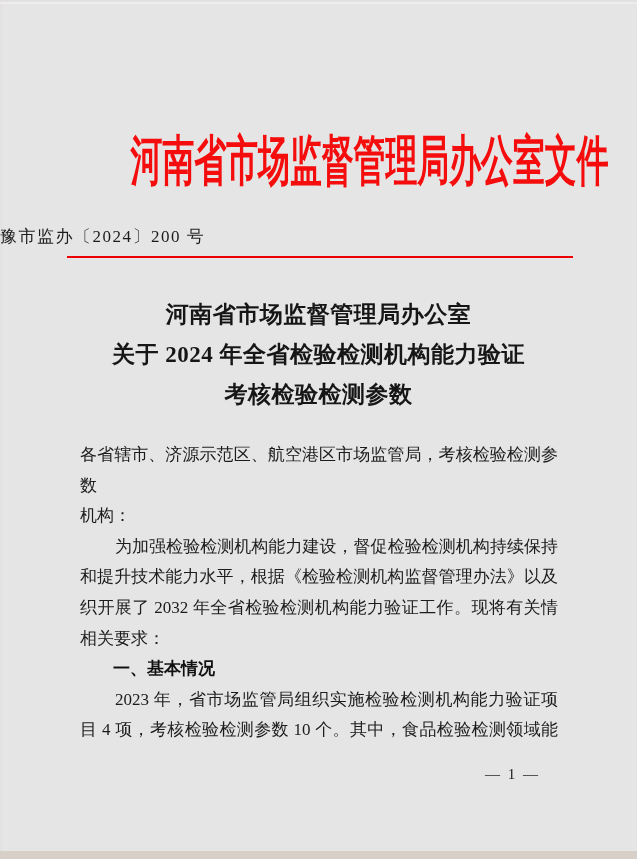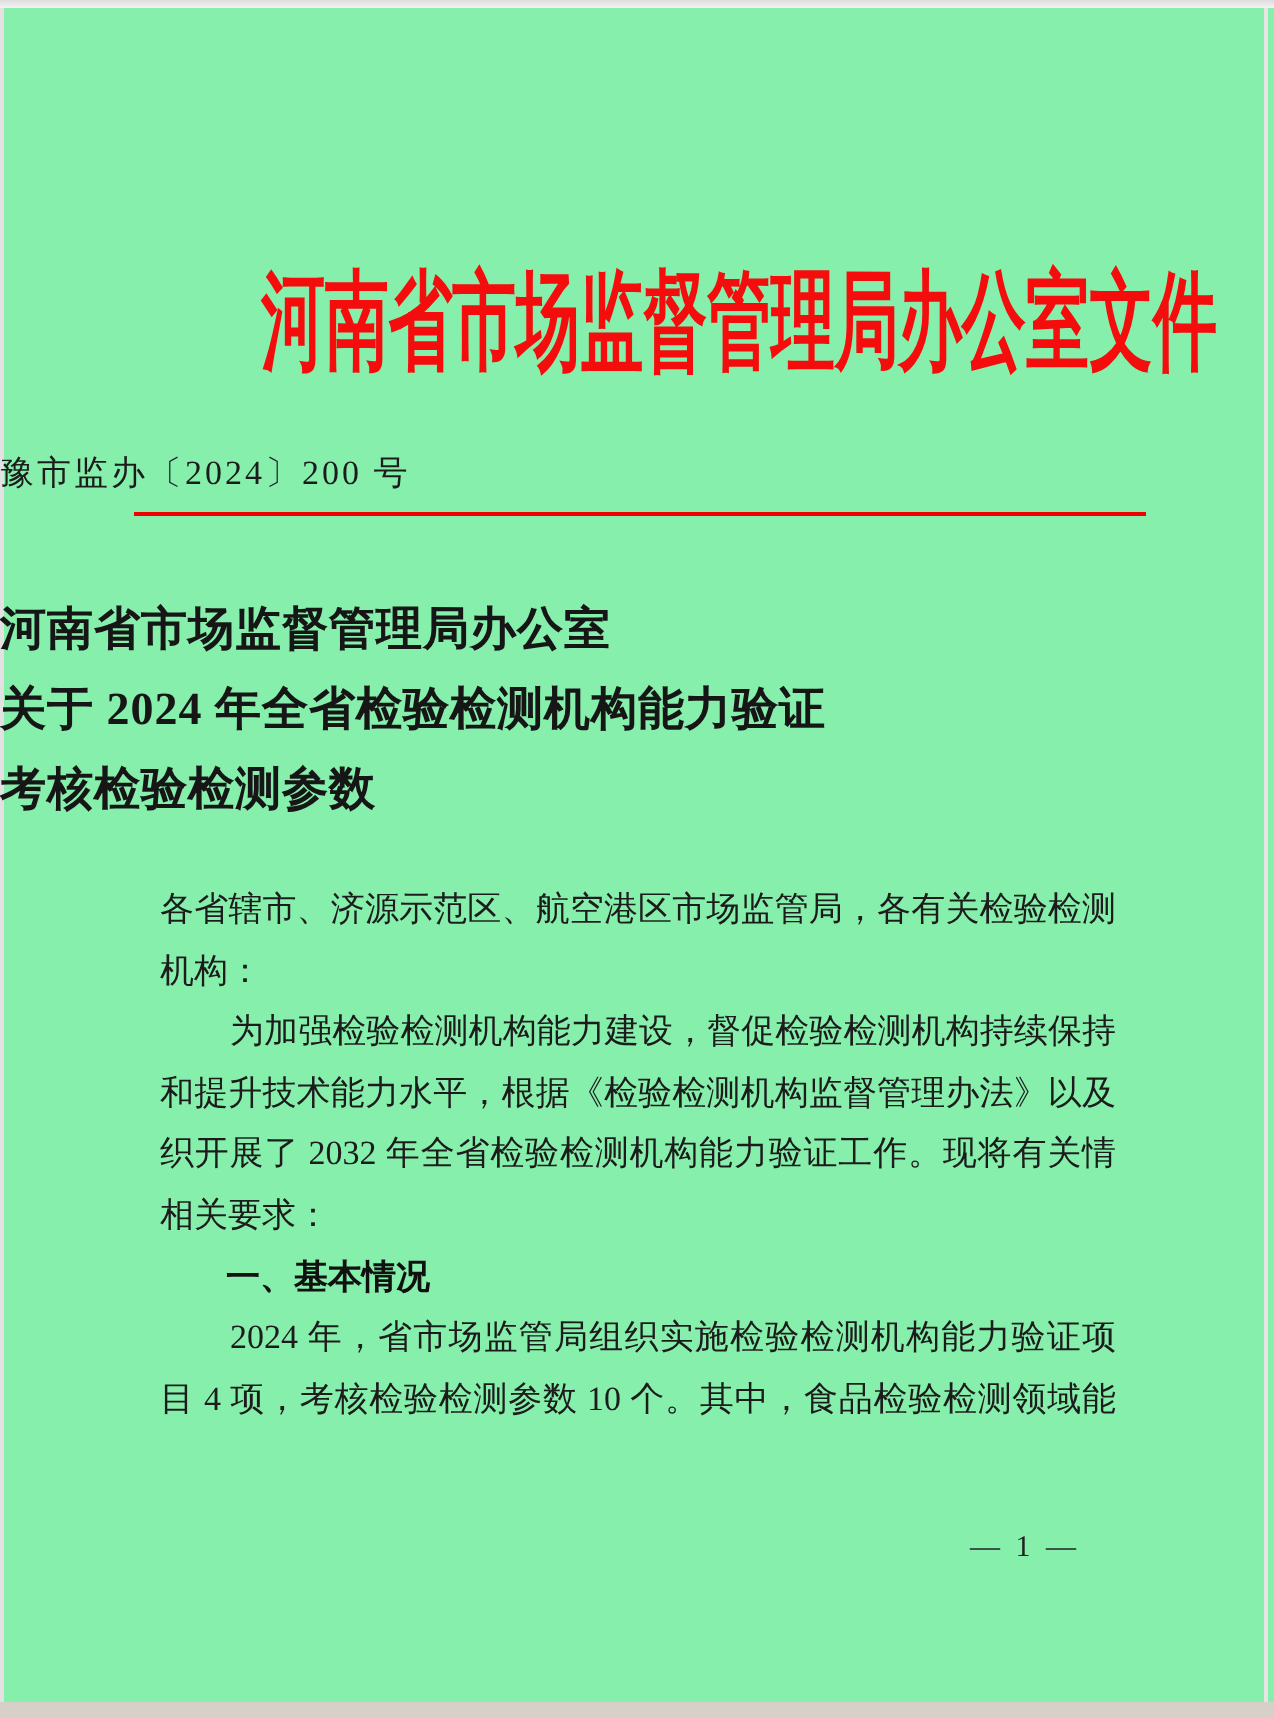--- a/index.html
+++ b/index.html
@@ -3,21 +3,21 @@
 <meta charset="utf-8">
 <style>
   * { margin: 0; padding: 0; box-sizing: border-box; }
   html, body { background: #ffffff; }
   body { font-family: "Liberation Serif", "DejaVu Serif", serif; }
 
   .scan-frame {
     position: relative;
     width: 637px;
     height: 859px;
-    background: #86efac;
+    background: #e5e5e5;
     overflow: hidden;
   }
 
   
   .edge-top    { position: absolute; top: 0; left: 0; right: 0; height: 4px;
                  background: linear-gradient(#dedcdc, #f3f2f2); }
   .edge-left   { position: absolute; top: 4px; bottom: 8px; left: 0; width: 2px;
                  background: #e3e1e1; }
   .edge-right  { position: absolute; top: 4px; bottom: 8px; right: 3px; width: 2px;
                  background: #e7e5e3; }
@@ -50,20 +50,21 @@
   .red-line {
     position: absolute;
     top: 256px; left: 67px;
     width: 506px; height: 2px;
     background: #ee0000;
   }
 
   .doc-title {
     position: absolute;
     top: 295px; left: 0; right: 0;
+    text-align: center;
     font-size: 23px;
     font-weight: 600;
     line-height: 40px;
     letter-spacing: 0.5px;
     color: #161616;
   }
 
   .body-block {
     position: absolute;
     top: 440px; left: 80px;
@@ -106,26 +107,26 @@
 
   <div class="red-line"></div>
 
   <div class="doc-title">
     <div class="title-line">河南省市场监督管理局办公室</div>
     <div class="title-line">关于 2024 年全省检验检测机构能力验证</div>
     <div class="title-line">考核检验检测参数</div>
   </div>
 
   <div class="body-block">
-    <div class="body-line fill">各省辖市、济源示范区、航空港区市场监管局，各有关检验检测</div>
+    <div class="body-line fill">各省辖市、济源示范区、航空港区市场监管局，考核检验检测参数</div>
     <div class="body-line">机构：</div>
     <div class="body-line fill indent">为加强检验检测机构能力建设，督促检验检测机构持续保持</div>
     <div class="body-line fill">和提升技术能力水平，根据《检验检测机构监督管理办法》以及</div>
     <div class="body-line fill">织开展了 2032 年全省检验检测机构能力验证工作。现将有关情</div>
     <div class="body-line">相关要求：</div>
     <div class="body-line heading">一、基本情况</div>
-    <div class="body-line fill indent">2024 年，省市场监管局组织实施检验检测机构能力验证项</div>
+    <div class="body-line fill indent">2023 年，省市场监管局组织实施检验检测机构能力验证项</div>
     <div class="body-line fill">目 4 项，考核检验检测参数 10 个。其中，食品检验检测领域能</div>
   </div>
 
   <div class="page-number">— 1 —</div>
 
 </div>
 
 </body></html>

